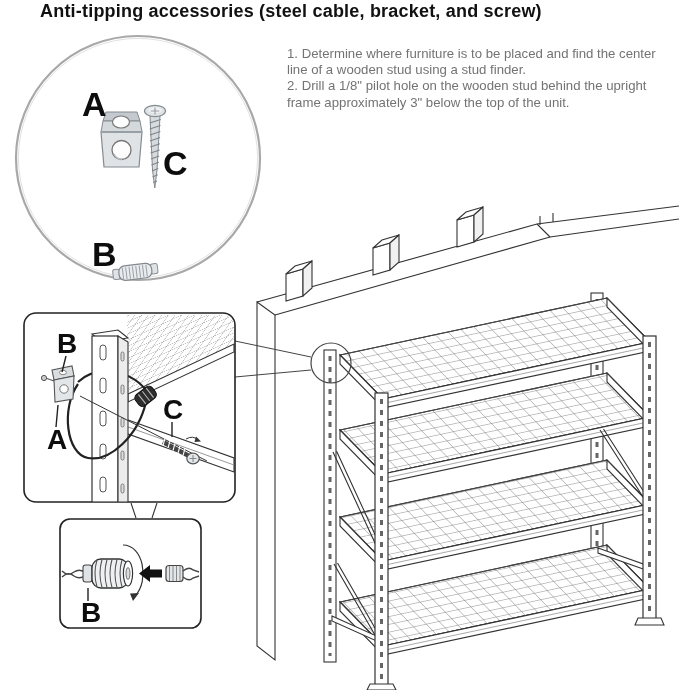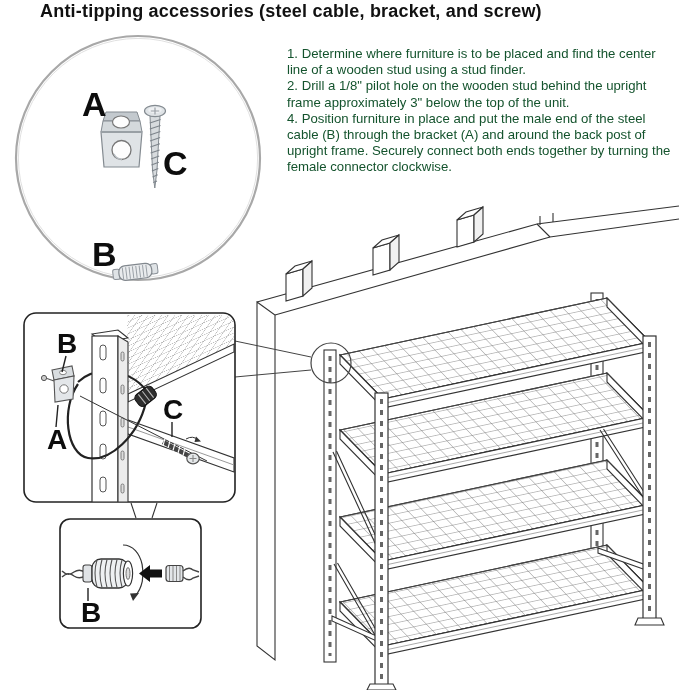--- a/index.html
+++ b/index.html
@@ -1,36 +1,35 @@
 <!DOCTYPE html>
 <html><head>
 <meta charset="utf-8">
 <style>
   html,body{margin:0;padding:0;background:#fff;}
   .page{position:relative;width:679px;height:690px;background:#fff;overflow:hidden;
         font-family:"Liberation Sans",sans-serif;}
   .title{position:absolute;left:40px;top:1px;font-size:18px;font-weight:bold;
          color:#111;letter-spacing:0.2px;white-space:nowrap;}
-  .instructions{position:absolute;left:287px;top:46px;width:392px;color:#14532d;
+  .instructions{position:absolute;left:287px;top:46px;width:392px;color:#737373;
                 font-size:13.2px;line-height:16.2px;}
   .instructions p{margin:0;padding:0;}
   svg.diagram{position:absolute;left:0;top:0;}
   svg text.big-label{font-family:"Liberation Sans",sans-serif;font-weight:bold;fill:#0d0d0d;}
 </style>
 </head>
 <body>
 
 <div class="page">
 
   <div class="title">Anti-tipping accessories (steel cable, bracket, and screw)</div>
 
   <div class="instructions">
     <p>1. Determine where furniture is to be placed and find the center line of a wooden stud using a stud finder.</p>
     <p>2. Drill a 1/8" pilot hole on the wooden stud behind the upright frame approximately 3" below the top of the unit.</p>
-    <p>4. Position furniture in place and put the male end of the steel cable (B) through the bracket (A) and around the back post of upright frame. Securely connect both ends together by turning the female connector clockwise.</p>
   </div>
 
   <svg class="diagram" width="679" height="690" viewBox="0 0 679 690">
     <defs>
       <pattern id="mesh" width="13" height="9" patternUnits="userSpaceOnUse" patternTransform="matrix(0.978,-0.209,-0.699,-0.715,0,0)">
         <path d="M0,0H13M0,0V9" stroke="#6f6f6f" stroke-width="0.9" fill="none"></path>
       </pattern>
       <pattern id="mesh2" width="11" height="11" patternUnits="userSpaceOnUse" patternTransform="matrix(0.906,-0.423,0.574,-0.819,0,0)">
         <path d="M0,0H11M0,0V11" stroke="#6f6f6f" stroke-width="0.9" fill="none"></path>
       </pattern>

